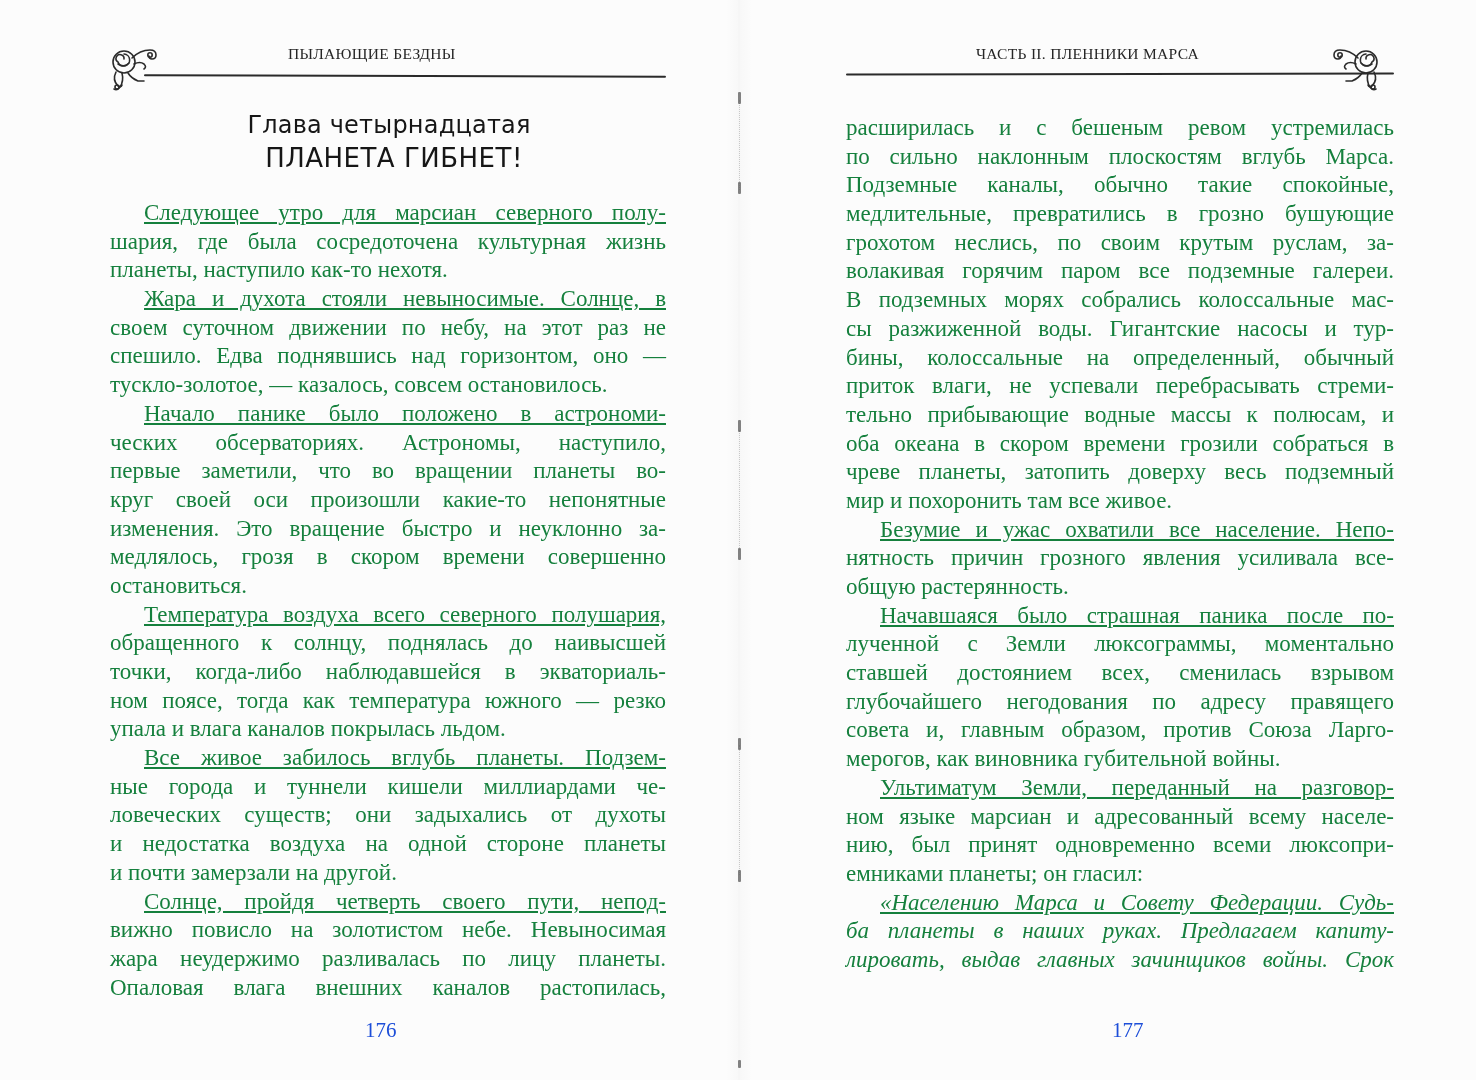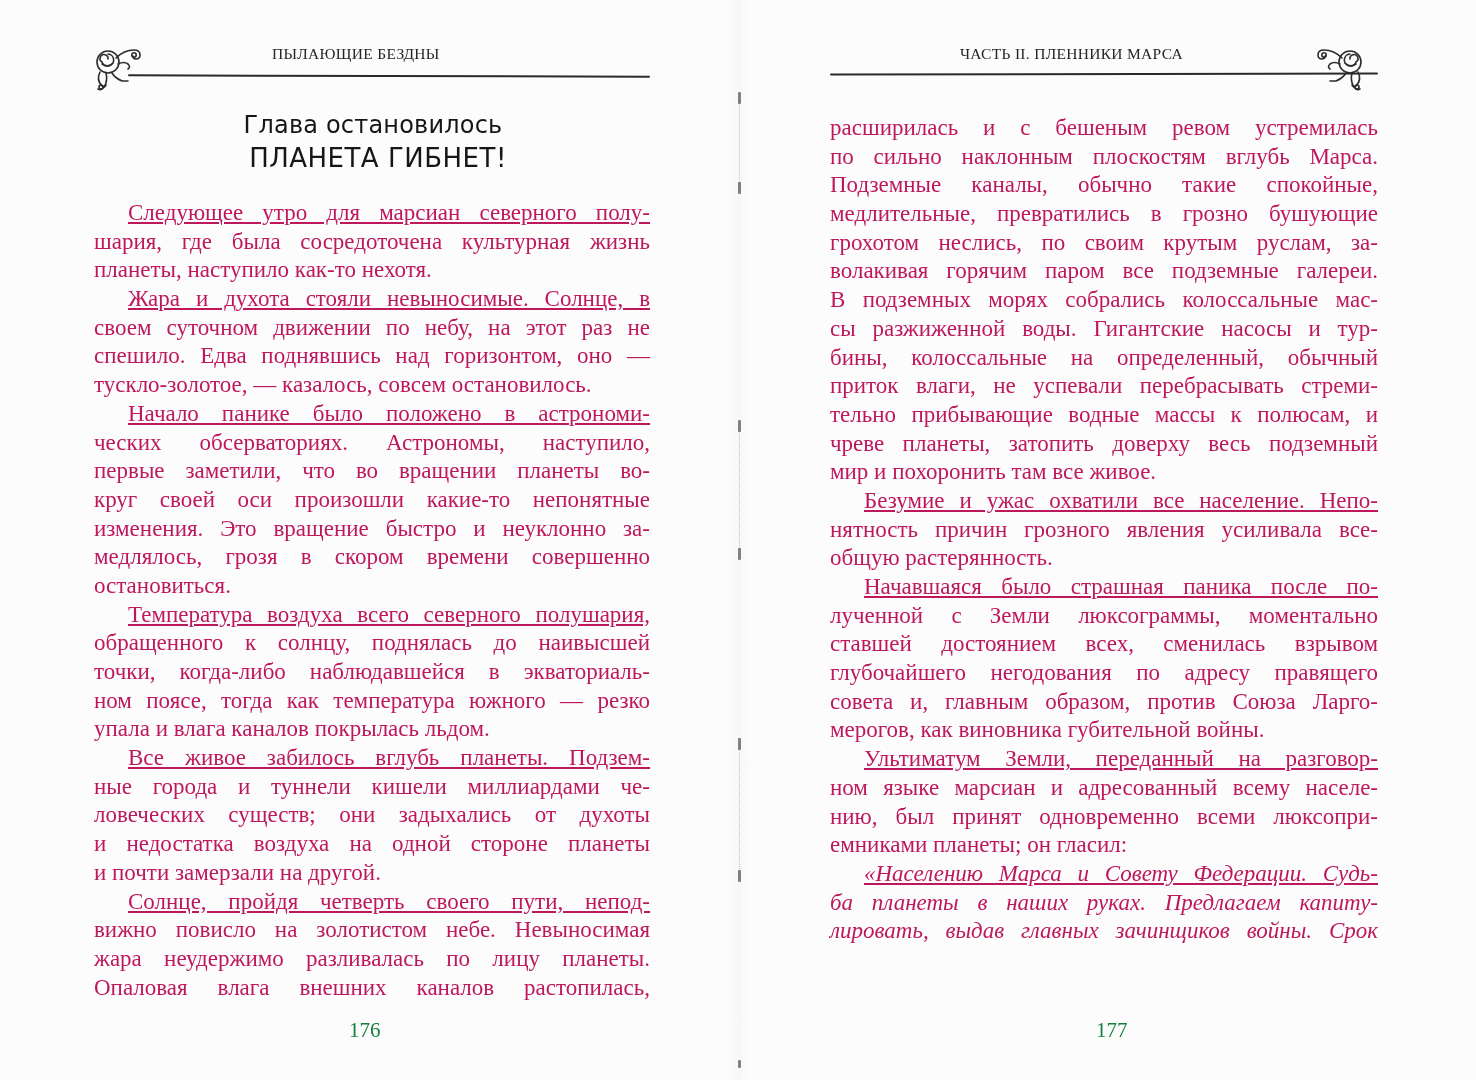--- a/index.html
+++ b/index.html
@@ -3,21 +3,21 @@
   <meta charset="utf-8">
   <style>
     html, body { margin: 0; padding: 0; }
     body {
       width: 1476px; height: 1080px; overflow: hidden;
       background: #fbfbfb;
       position: relative;
       color: #1c1c1c;
     }
     .spread { position: absolute; inset: 0; background: #fcfcfc; }
-    .page { position: absolute; top: 0; height: 1080px; }
+    .page { position: absolute; top: 0; height: 1080px; margin-left: 16px; }
     .page-left { left: 0; width: 738px; }
     .page-right { left: 738px; width: 738px; }
 
     
     .running-head {
       position: absolute; top: 45px;
       font-family: "Liberation Serif", serif;
       font-size: 15.5px; letter-spacing: 0.3px;
       color: #262626; white-space: nowrap;
       text-transform: uppercase;
@@ -42,37 +42,37 @@
     }
     .chapter-number { font-size: 24px; line-height: 30px; display: block; letter-spacing: 0.2px; }
     .chapter-title { font-size: 26px; line-height: 36px; display: block; letter-spacing: 0.5px; margin-left: 10px; }
 
     
     .body-text {
       position: absolute;
       font-family: "Liberation Serif", serif;
       font-size: 23px;
       line-height: 28.7px;
-      color: #be185d;
+      color: #15803d;
     }
     .page-left .body-text { left: 94px; width: 556px; top: 199px; }
     .page-right .body-text { left: 92px; width: 548px; top: 114px; }
     .line {
       display: block; white-space: nowrap;
       text-align: justify; text-align-last: justify;
       height: 28.7px; overflow: visible;
     }
     .line.last { text-align-last: left; }
     .line.indent { text-indent: 34px; text-decoration: underline; }
     .line.italic { font-style: italic; }
 
     .page-number {
       position: absolute; top: 1018px;
       font-family: "Liberation Serif", serif;
-      font-size: 21px; color: #15803d;
+      font-size: 21px; color: #1d4ed8;
     }
     .page-left .page-number { left: 349px; }
     .page-right .page-number { left: 358px; }
 
     
     .gutter {
       position: absolute; left: 726px; top: 0; width: 26px; height: 1080px;
       background: linear-gradient(to right, rgba(0,0,0,0) 0%, rgba(0,0,0,0.015) 45%, rgba(0,0,0,0.03) 50%, rgba(0,0,0,0.015) 55%, rgba(0,0,0,0) 100%);
     }
     .stitch {
@@ -101,21 +101,21 @@
         <path d="M16 33 q2 8 -2 14 q-3 4 -6 2"></path>
         <path d="M22 33 q3 5 10 8 l6 0"></path>
         <circle cx="44" cy="15" r="2.2"></circle>
         <circle cx="11" cy="47" r="2"></circle>
       </g>
     </svg>
     <div class="head-rule"></div>
     <div class="running-head">Пылающие бездны</div>
 
     <div class="chapter-heading">
-      <span class="chapter-number">Глава остановилось</span>
+      <span class="chapter-number">Глава четырнадцатая</span>
       <span class="chapter-title">ПЛАНЕТА ГИБНЕТ!</span>
     </div>
 
     <div class="body-text" id="left-body">
         <div>
           <span class="line indent">Следующее утро для марсиан северного полу-</span>
           <span class="line">шария, где была сосредоточена культурная жизнь</span>
           <span class="line last">планеты, наступило как-то нехотя.</span>
         </div>
         <div>
@@ -195,20 +195,21 @@
           <span class="line">по сильно наклонным плоскостям вглубь Марса.</span>
           <span class="line">Подземные каналы, обычно такие спокойные,</span>
           <span class="line">медлительные, превратились в грозно бушующие</span>
           <span class="line">грохотом неслись, по своим крутым руслам, за-</span>
           <span class="line">волакивая горячим паром все подземные галереи.</span>
           <span class="line">В подземных морях собрались колоссальные мас-</span>
           <span class="line">сы разжиженной воды. Гигантские насосы и тур-</span>
           <span class="line">бины, колоссальные на определенный, обычный</span>
           <span class="line">приток влаги, не успевали перебрасывать стреми-</span>
           <span class="line">тельно прибывающие водные массы к полюсам, и</span>
+          <span class="line">оба океана в скором времени грозили собраться в</span>
           <span class="line">чреве планеты, затопить доверху весь подземный</span>
           <span class="line last">мир и похоронить там все живое.</span>
         </div>
         <div>
           <span class="line indent">Безумие и ужас охватили все население. Непо-</span>
           <span class="line">нятность причин грозного явления усиливала все-</span>
           <span class="line last">общую растерянность.</span>
         </div>
         <div>
           <span class="line indent">Начавшаяся было страшная паника после по-</span>

